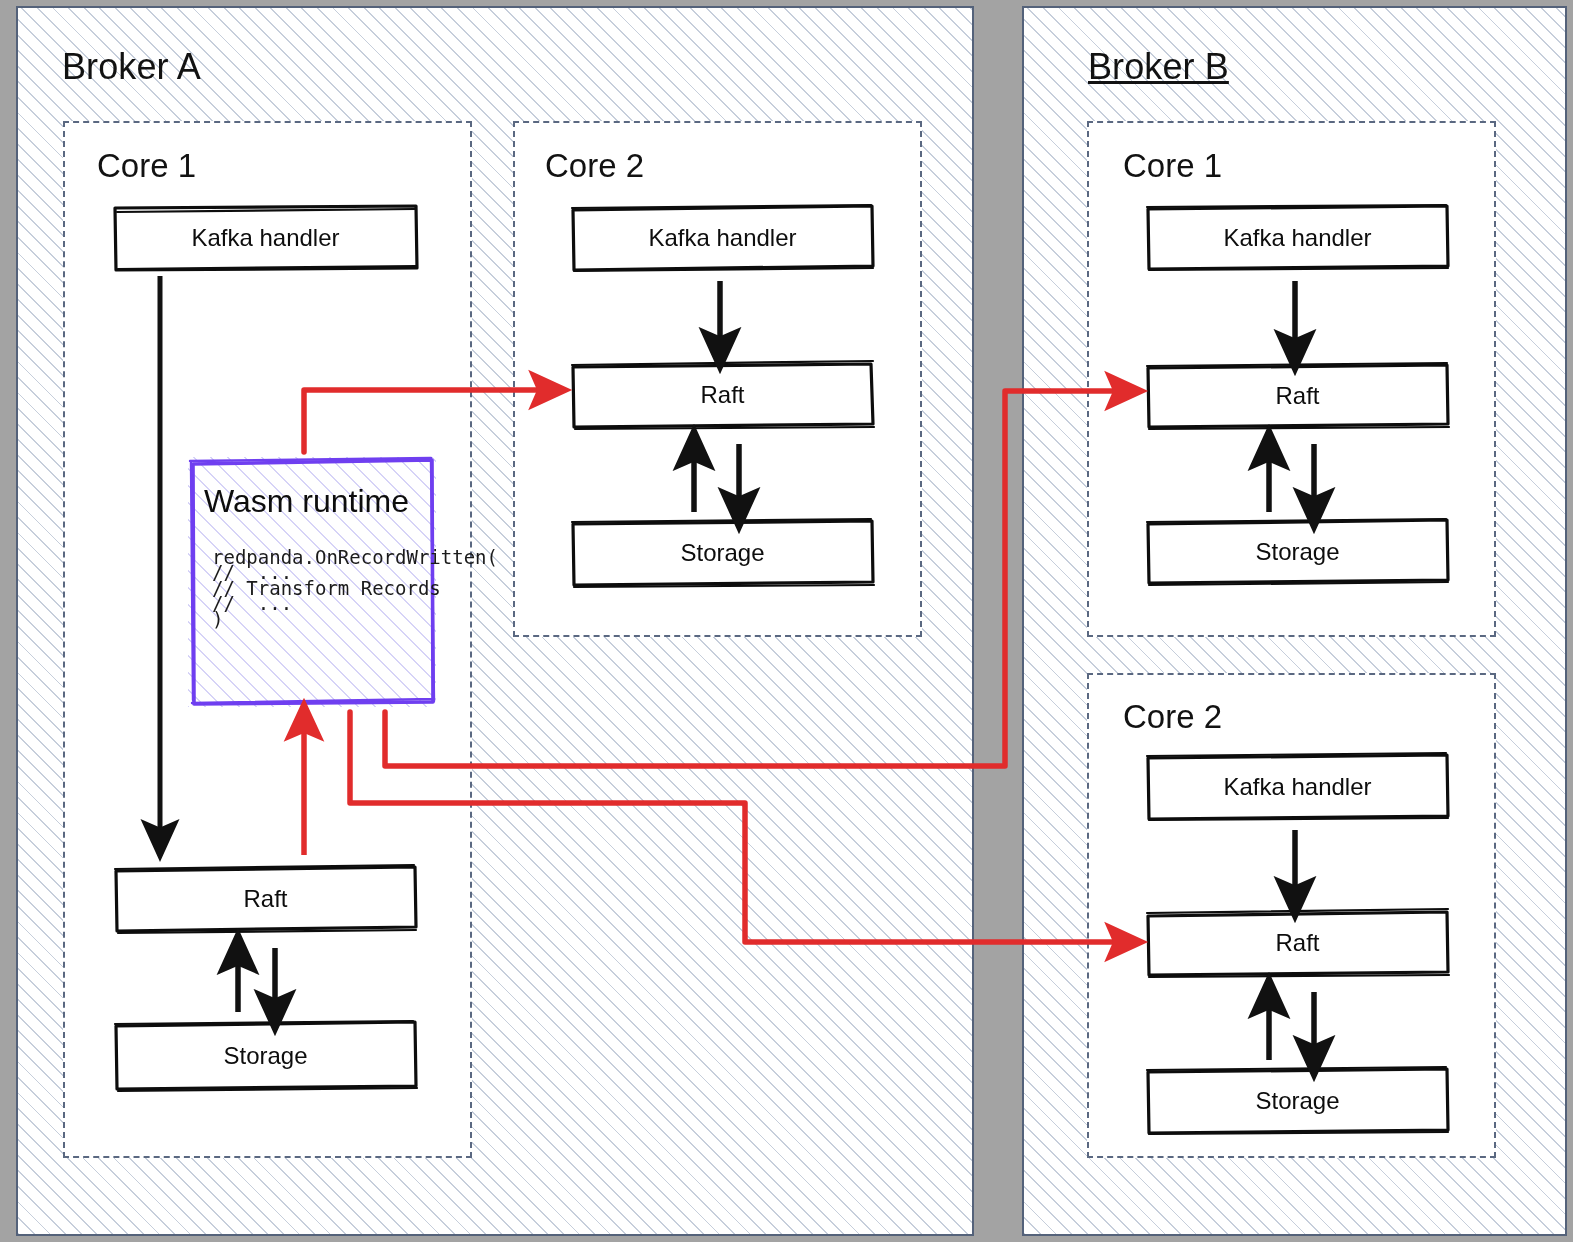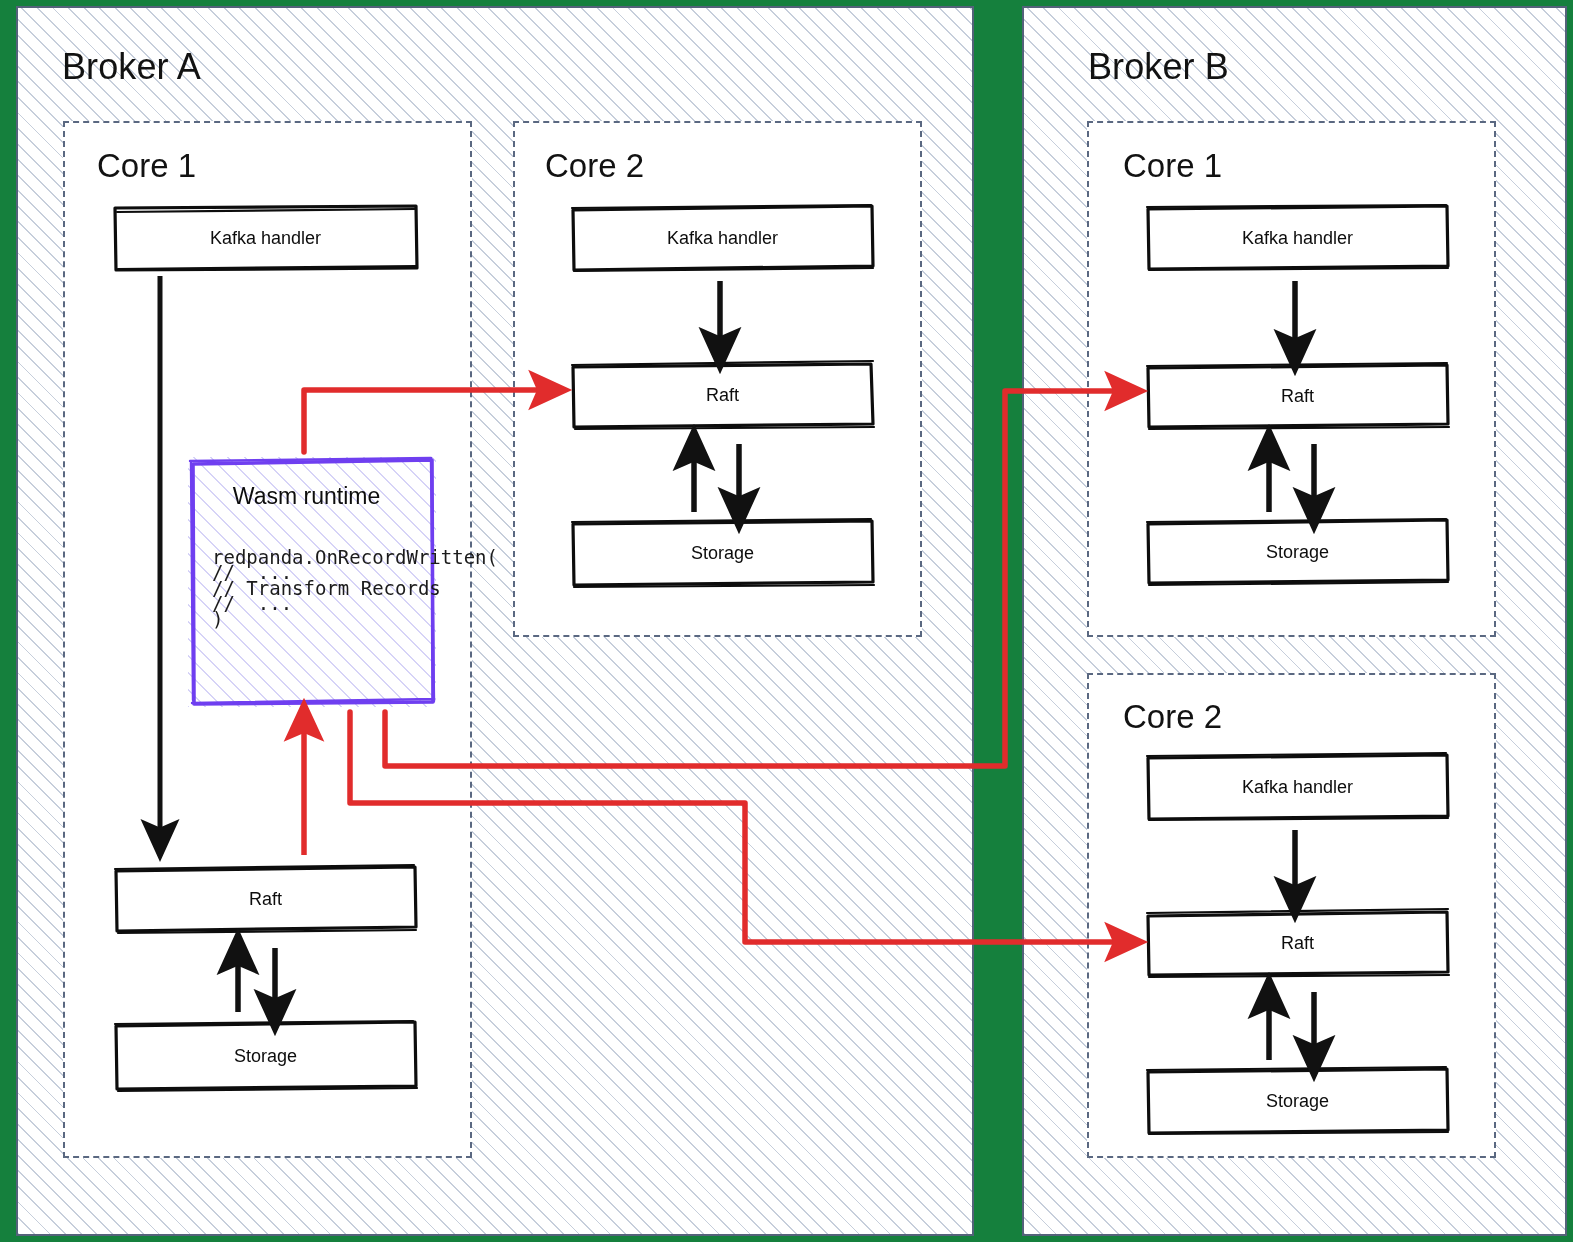--- a/index.html
+++ b/index.html
@@ -4,21 +4,21 @@
 <style>
   html,body{margin:0;padding:0;background:#ffffff;}
   body{
     font-family:"Liberation Sans", sans-serif;
     -webkit-font-smoothing:antialiased;
   }
   .canvas{
     position:relative;
     width:1573px;
     height:1242px;
-    background:#15803d;
+    background:#a3a3a3;
     overflow:hidden;
   }
 
   
   .broker{
     position:absolute;
     border:2px solid #54627a;
     background-color:#ffffff;
     background-image:repeating-linear-gradient(
         45deg,
@@ -62,21 +62,21 @@
     width:100%;
     height:100%;
     overflow:visible;
   }
   .hbox .hb-label{
     position:absolute;
     inset:0;
     display:flex;
     align-items:center;
     justify-content:center;
-    font-size:18px;
+    font-size:24px;
     color:#0d0d0d;
     white-space:nowrap;
     pointer-events:none;
   }
 
   
   #wasm-runtime{
     position:absolute;
     left:188px; top:457px;
     width:248px; height:250px;
@@ -87,21 +87,21 @@
         #d6d3f7 0px, #d6d3f7 1.4px,
         rgba(255,255,255,0) 1.4px, rgba(255,255,255,0) 12px);
   }
   #wasm-runtime .wb-svg{
     position:absolute; inset:0; width:100%; height:100%; overflow:visible;
   }
   .wasm-title{
     position:absolute;
     left:0; right:11px; top:26px;
     text-align:center;
-    font-size:23px;
+    font-size:32px;
     color:#0d0d0d;
   }
   .wasm-code{
     position:absolute;
     left:24px; top:93px;
     font-family:"DejaVu Sans Mono", monospace;
     font-size:19px;
     line-height:15.4px;
     color:#1b1b1b;
     white-space:pre;
@@ -124,21 +124,21 @@
   <div class="broker" id="broker-a"></div>
   <div class="broker-title" style="left:62px;top:46px;">Broker A</div>
 
   <div class="core" style="left:63px;top:121px;width:409px;height:1037px;"></div>
   <div class="core-title" style="left:97px;top:147px;">Core 1</div>
 
   <div class="core" style="left:513px;top:121px;width:409px;height:516px;"></div>
   <div class="core-title" style="left:545px;top:147px;">Core 2</div>
 
   <div class="broker" id="broker-b"></div>
-  <div class="broker-title" style="left:1088px;top:46px;">Broker B</div>
+  <div class="broker-title" style="left:1088px;top:46px;text-decoration:underline;">Broker B</div>
 
   <div class="core" style="left:1087px;top:121px;width:409px;height:516px;"></div>
   <div class="core-title" style="left:1123px;top:147px;">Core 1</div>
 
   <div class="core" style="left:1087px;top:673px;width:409px;height:485px;"></div>
   <div class="core-title" style="left:1123px;top:698px;">Core 2</div>
 
   <div class="hbox" style="left:113px;top:204px;width:305px;height:68px;">
     <svg class="hb-svg" viewBox="0 0 305 68" preserveAspectRatio="none">
       <path d="M2,4 L303,2 L304,64 L3,66 Z" fill="#ffffff" stroke="#0d0d0d" stroke-width="3.2" stroke-linecap="round" stroke-linejoin="round"></path>

